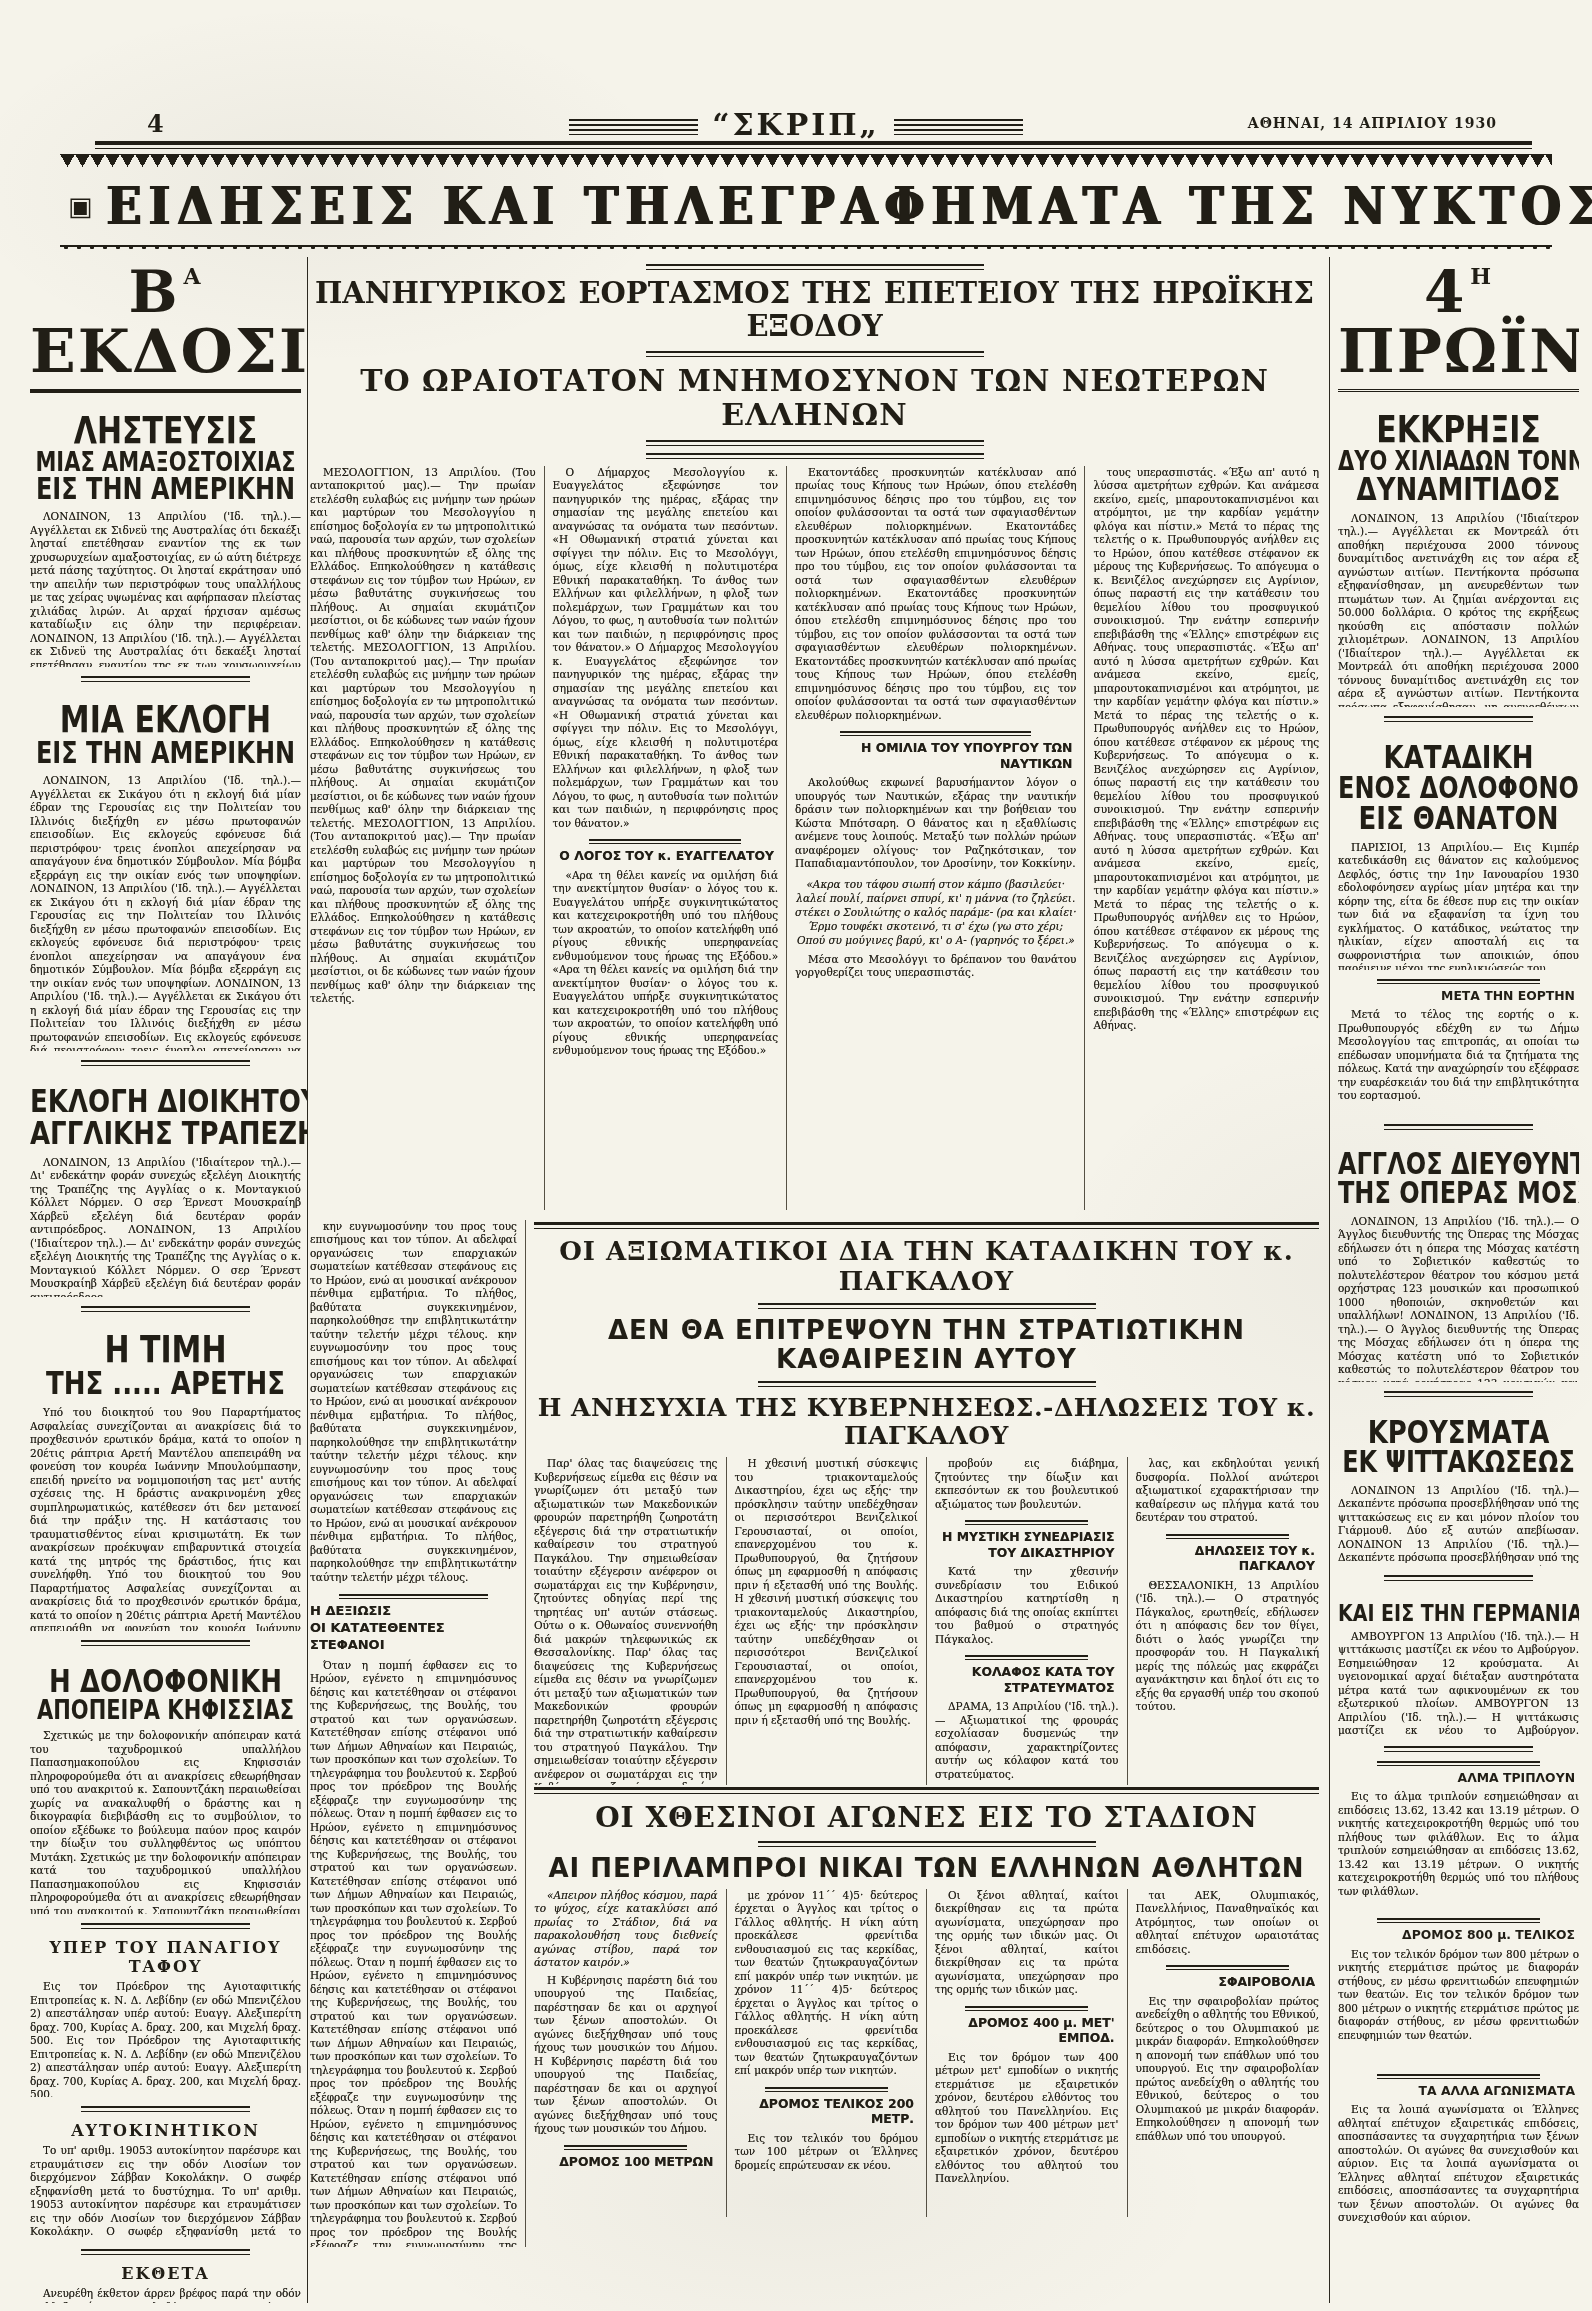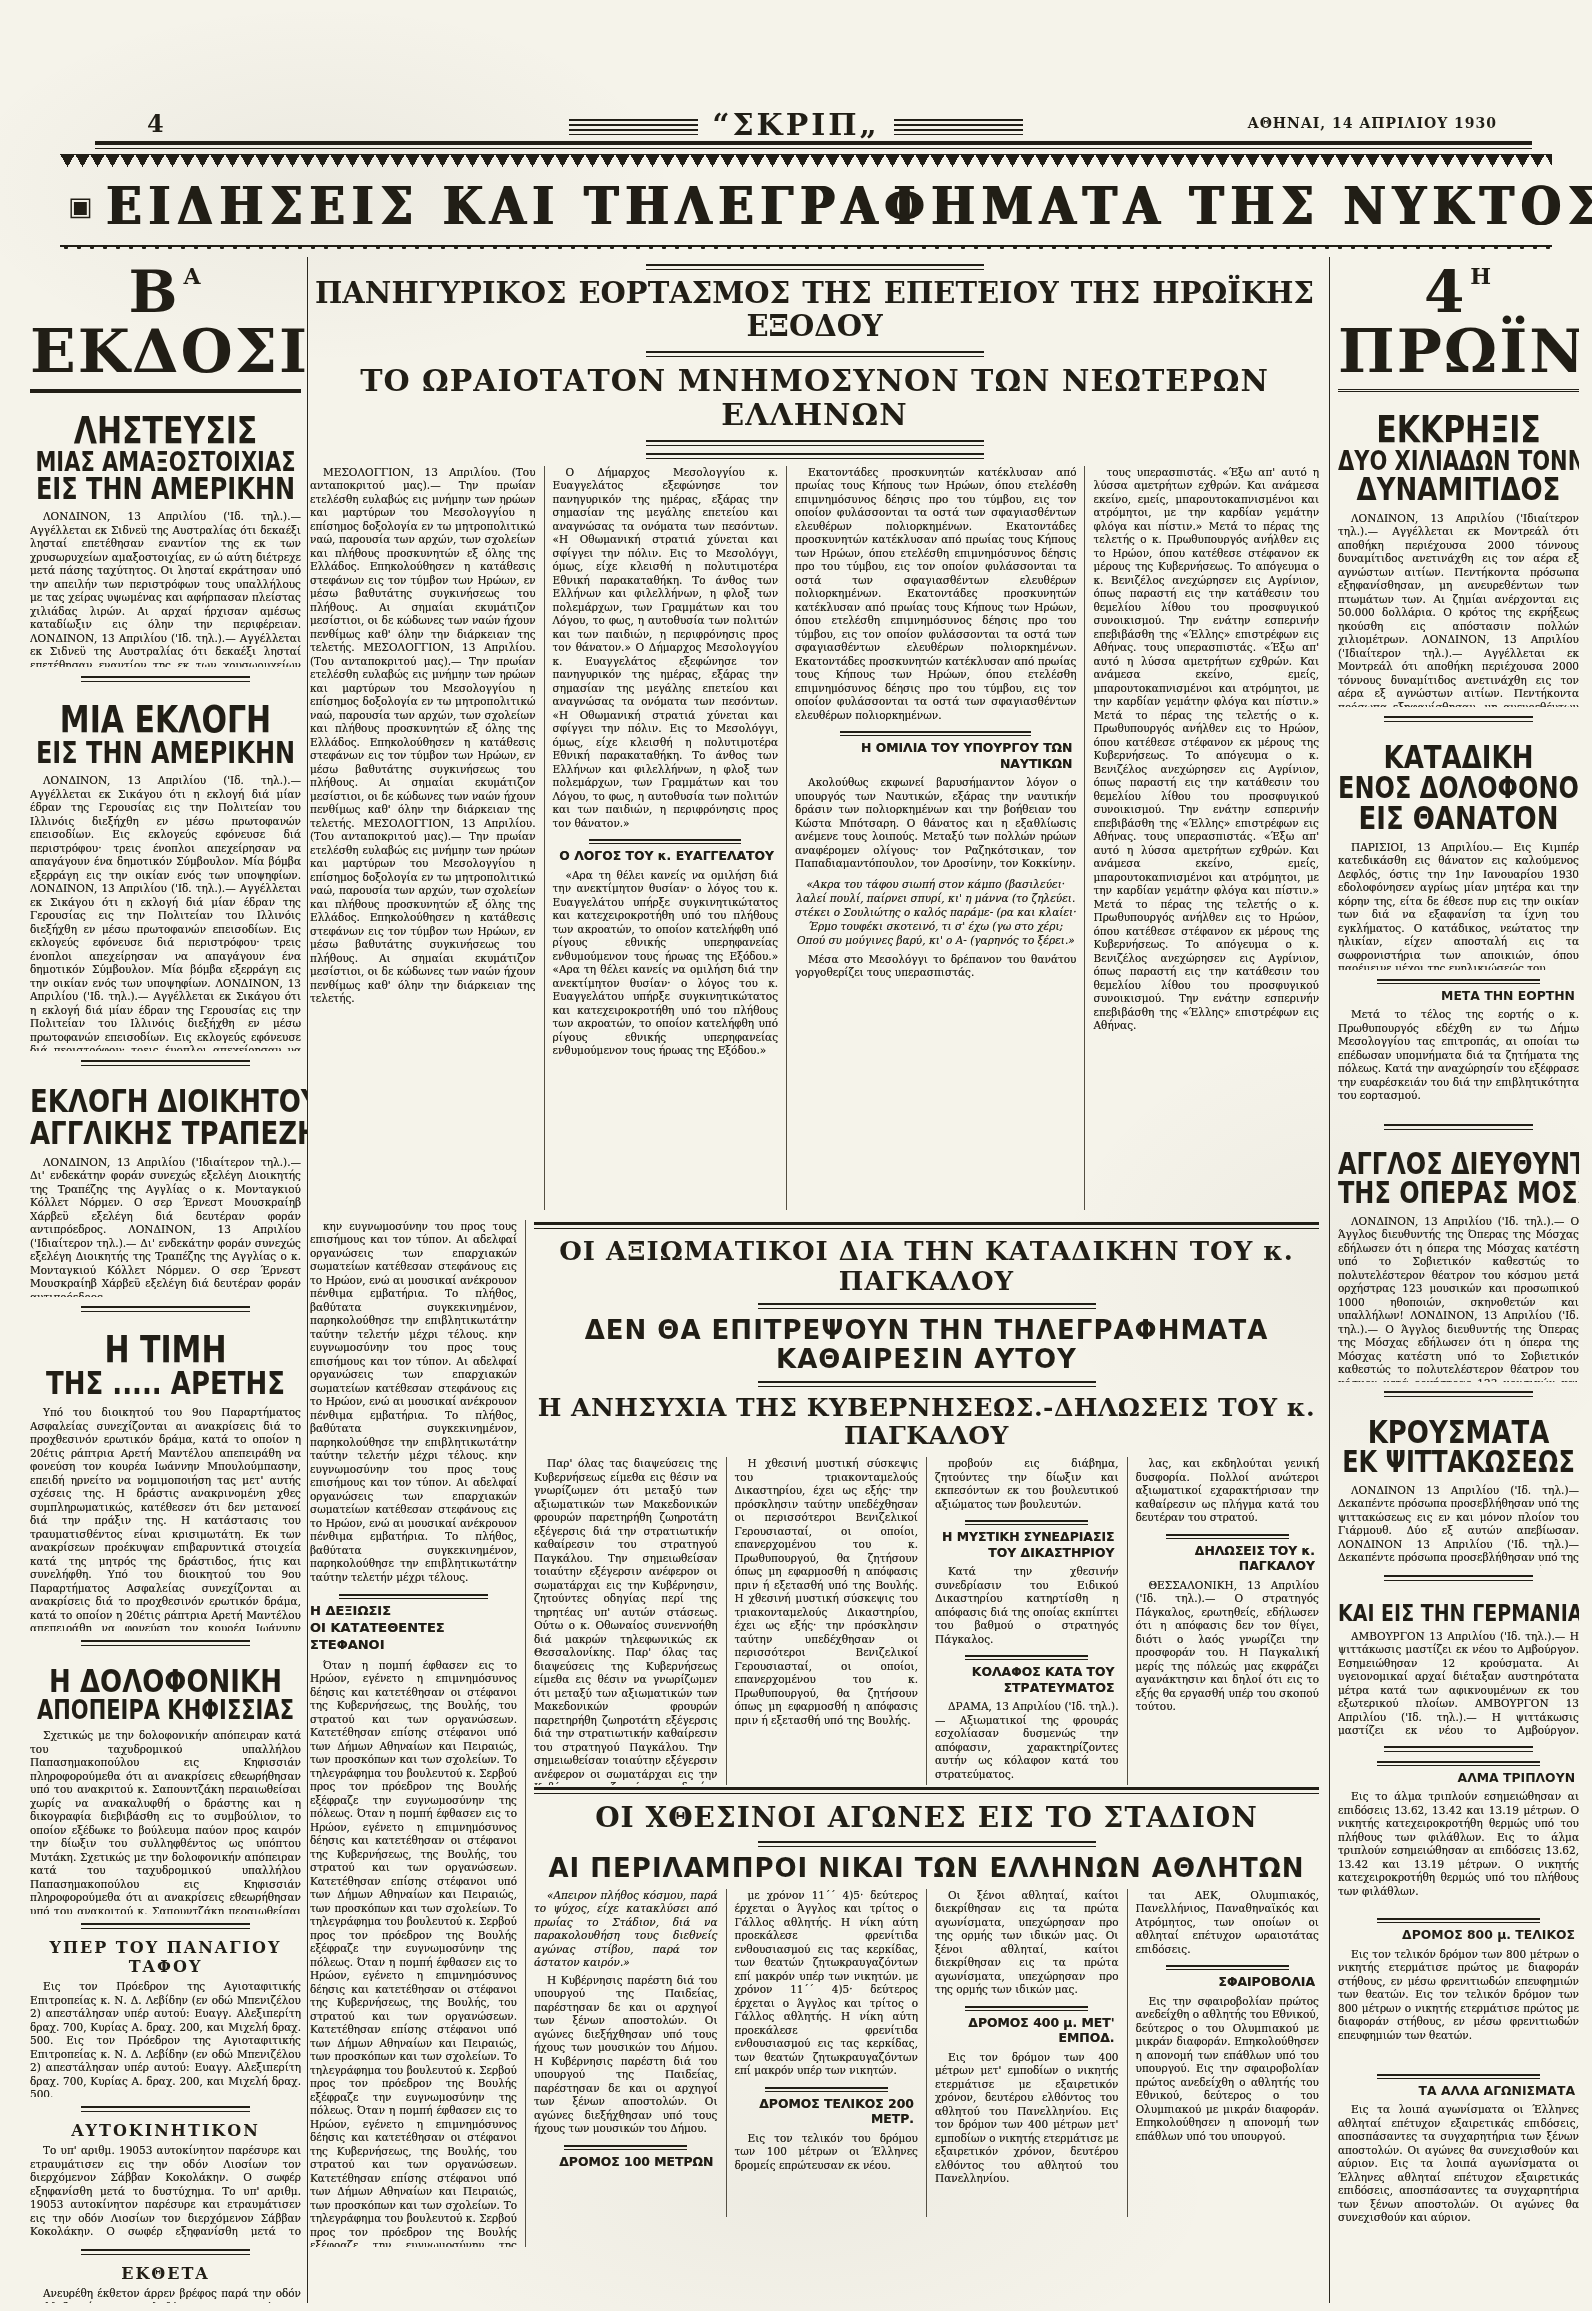--- a/index.html
+++ b/index.html
@@ -240,21 +240,21 @@
           </h4>
           <p>Όταν η πομπή έφθασεν εις το Ηρώον, εγένετο η επιμνημόσυνος δέησις και κατετέθησαν οι στέφανοι της Κυβερνήσεως, της Βουλής, του στρατού και των οργανώσεων. Κατετέθησαν επίσης στέφανοι υπό των Δήμων Αθηναίων και Πειραιώς, των προσκόπων και των σχολείων. Το τηλεγράφημα του βουλευτού κ. Σερβού προς τον πρόεδρον της Βουλής εξέφραζε την ευγνωμοσύνην της πόλεως. Όταν η πομπή έφθασεν εις το Ηρώον, εγένετο η επιμνημόσυνος δέησις και κατετέθησαν οι στέφανοι της Κυβερνήσεως, της Βουλής, του στρατού και των οργανώσεων. Κατετέθησαν επίσης στέφανοι υπό των Δήμων Αθηναίων και Πειραιώς, των προσκόπων και των σχολείων. Το τηλεγράφημα του βουλευτού κ. Σερβού προς τον πρόεδρον της Βουλής εξέφραζε την ευγνωμοσύνην της πόλεως. Όταν η πομπή έφθασεν εις το Ηρώον, εγένετο η επιμνημόσυνος δέησις και κατετέθησαν οι στέφανοι της Κυβερνήσεως, της Βουλής, του στρατού και των οργανώσεων. Κατετέθησαν επίσης στέφανοι υπό των Δήμων Αθηναίων και Πειραιώς, των προσκόπων και των σχολείων. Το τηλεγράφημα του βουλευτού κ. Σερβού προς τον πρόεδρον της Βουλής εξέφραζε την ευγνωμοσύνην της πόλεως. Όταν η πομπή έφθασεν εις το Ηρώον, εγένετο η επιμνημόσυνος δέησις και κατετέθησαν οι στέφανοι της Κυβερνήσεως, της Βουλής, του στρατού και των οργανώσεων. Κατετέθησαν επίσης στέφανοι υπό των Δήμων Αθηναίων και Πειραιώς, των προσκόπων και των σχολείων. Το τηλεγράφημα του βουλευτού κ. Σερβού προς τον πρόεδρον της Βουλής εξέφραζε την ευγνωμοσύνην της πόλεως.</p>
         </div>
 
         <div class="lowermain">
 
           <article>
             <div class="thickrule"></div>
             <h2 class="serifh h27">ΟΙ ΑΞΙΩΜΑΤΙΚΟΙ ΔΙΑ ΤΗΝ ΚΑΤΑΔΙΚΗΝ ΤΟΥ κ. ΠΑΓΚΑΛΟΥ</h2>
             <div class="hsep"></div>
-            <h2 class="sansh h27">ΔΕΝ ΘΑ ΕΠΙΤΡΕΨΟΥΝ ΤΗΝ ΤΗΛΕΓΡΑΦΗΜΑΤΑ ΚΑΘΑΙΡΕΣΙΝ ΑΥΤΟΥ</h2>
+            <h2 class="sansh h27">ΔΕΝ ΘΑ ΕΠΙΤΡΕΨΟΥΝ ΤΗΝ ΣΤΡΑΤΙΩΤΙΚΗΝ ΚΑΘΑΙΡΕΣΙΝ ΑΥΤΟΥ</h2>
             <div class="hsep"></div>
             <h3 class="serifh h25">Η ΑΝΗΣΥΧΙΑ ΤΗΣ ΚΥΒΕΡΝΗΣΕΩΣ.-ΔΗΛΩΣΕΙΣ ΤΟΥ κ. ΠΑΓΚΑΛΟΥ</h3>
             <div class="cols body" style="height:328px;margin-top:6px">
               <div class="tcol">
                 <p>Παρ' όλας τας διαψεύσεις της Κυβερνήσεως είμεθα εις θέσιν να γνωρίζωμεν ότι μεταξύ των αξιωματικών των Μακεδονικών φρουρών παρετηρήθη ζωηροτάτη εξέγερσις διά την στρατιωτικήν καθαίρεσιν του στρατηγού Παγκάλου. Την σημειωθείσαν τοιαύτην εξέγερσιν ανέφερον οι σωματάρχαι εις την Κυβέρνησιν, ζητούντες οδηγίας περί της τηρητέας υπ' αυτών στάσεως. Ούτω ο κ. Οθωναίος συνεννοήθη διά μακρών τηλεφωνικώς εκ Θεσσαλονίκης. Παρ' όλας τας διαψεύσεις της Κυβερνήσεως είμεθα εις θέσιν να γνωρίζωμεν ότι μεταξύ των αξιωματικών των Μακεδονικών φρουρών παρετηρήθη ζωηροτάτη εξέγερσις διά την στρατιωτικήν καθαίρεσιν του στρατηγού Παγκάλου. Την σημειωθείσαν τοιαύτην εξέγερσιν ανέφερον οι σωματάρχαι εις την Κυβέρνησιν, ζητούντες οδηγίας περί της τηρητέας υπ' αυτών στάσεως. Ούτω ο κ. Οθωναίος συνεννοήθη διά μακρών τηλεφωνικώς εκ Θεσσαλονίκης.</p>
               </div>
               <div class="tcol">
                 <p>Η χθεσινή μυστική σύσκεψις του τριακονταμελούς Δικαστηρίου, έχει ως εξής· την πρόσκλησιν ταύτην υπεδέχθησαν οι περισσότεροι Βενιζελικοί Γερουσιασταί, οι οποίοι, επανερχομένου του κ. Πρωθυπουργού, θα ζητήσουν όπως μη εφαρμοσθή η απόφασις πριν ή εξετασθή υπό της Βουλής. Η χθεσινή μυστική σύσκεψις του τριακονταμελούς Δικαστηρίου, έχει ως εξής· την πρόσκλησιν ταύτην υπεδέχθησαν οι περισσότεροι Βενιζελικοί Γερουσιασταί, οι οποίοι, επανερχομένου του κ. Πρωθυπουργού, θα ζητήσουν όπως μη εφαρμοσθή η απόφασις πριν ή εξετασθή υπό της Βουλής.</p>
               </div>
               <div class="tcol">

